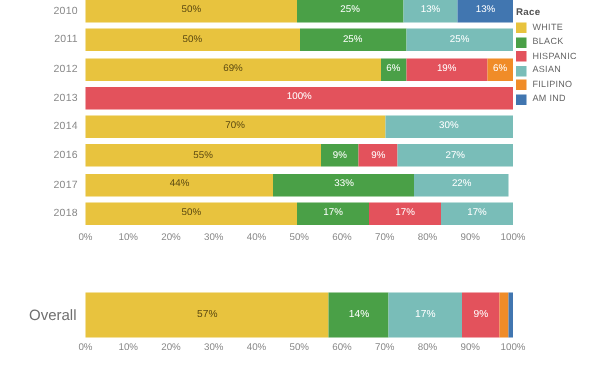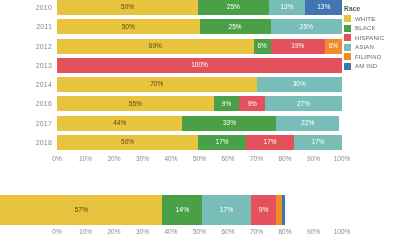--- a/index.html
+++ b/index.html
@@ -232,20 +232,21 @@
         <div class="tick" style="left: 60%;">60%</div>
         <div class="tick" style="left: 70%;">70%</div>
         <div class="tick" style="left: 80%;">80%</div>
         <div class="tick" style="left: 90%;">90%</div>
         <div class="tick" style="left: 100%;">100%</div>
       </div>
   </div>
 
   <div class="overall-wrap">
     <div class="overall-row">
+      <div class="overall-label">Overall</div>
       <div class="overall-bar" id="overall-bar">
           <div class="seg" style="width: 57%; background: rgb(232, 195, 62);">
             <span class="lbl-dark">57%</span>
           </div>
           <div class="seg" style="width: 14%; background: rgb(74, 160, 71);">
             <span class="lbl-light">14%</span>
           </div>
           <div class="seg" style="width: 17%; background: rgb(121, 189, 184);">
             <span class="lbl-light">17%</span>
           </div>

